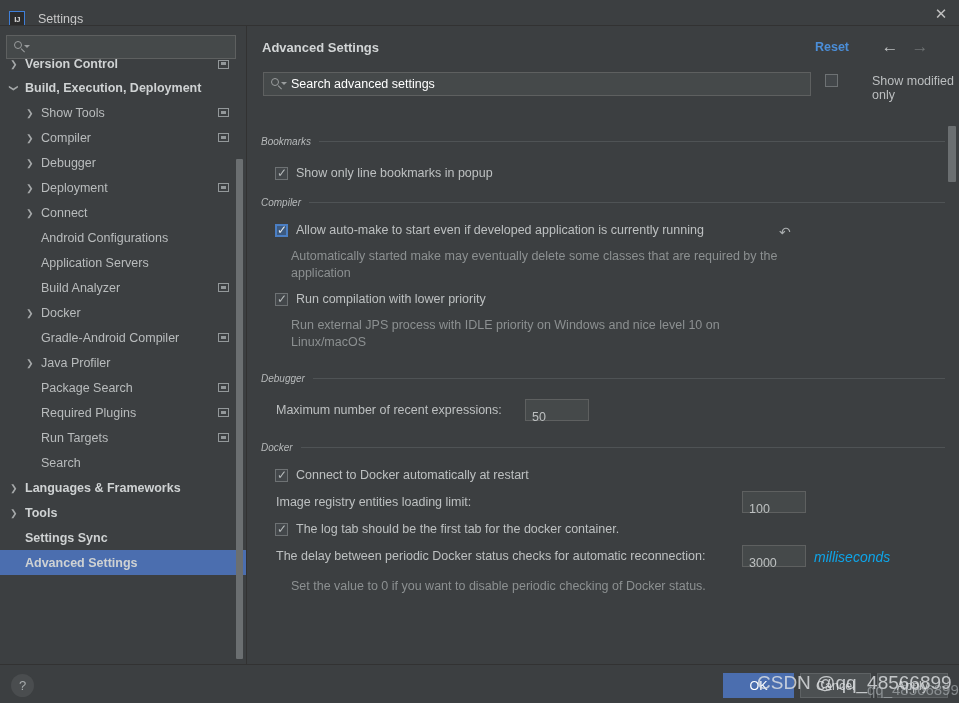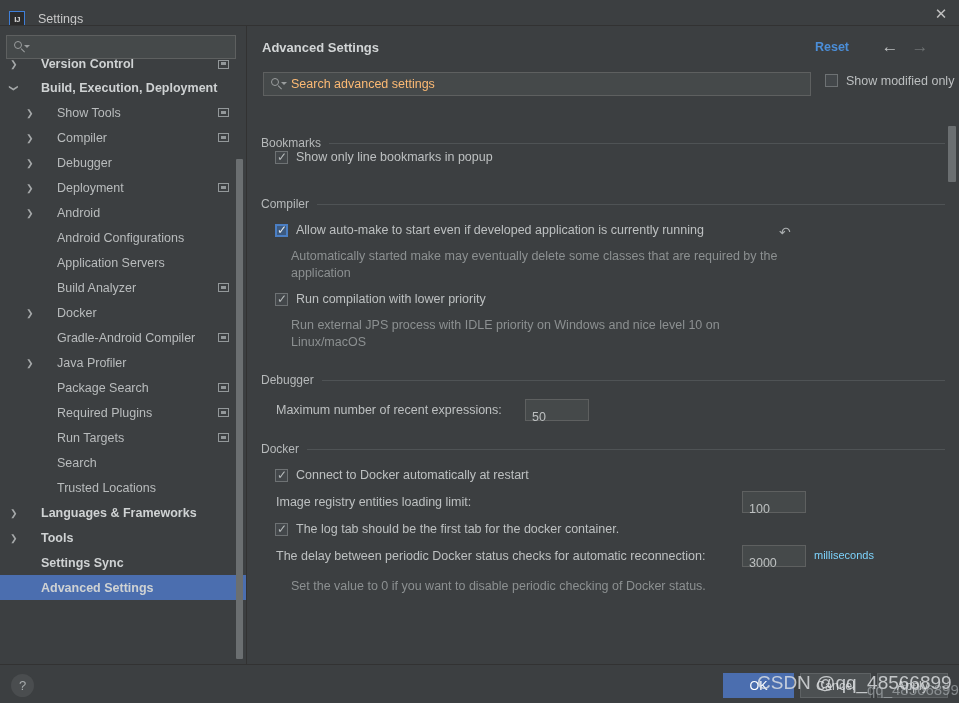--- a/index.html
+++ b/index.html
@@ -75,21 +75,21 @@
     position: absolute; left: 10px; top: 5px;
     border-left: 3px solid transparent; border-right: 3px solid transparent;
     border-top: 3px solid #9a9d9e;
   }
 
   .tree {
     position: absolute; left: 0; top: 36px; width: 247px; height: 603px;
   }
   .tree-row {
     position: relative; height: 25px; display: flex; align-items: center;
-    cursor: pointer; font-size: 12.5px; white-space: nowrap; padding-left: 16px;
+    cursor: pointer; font-size: 12.5px; white-space: nowrap;
   }
   .tree-row.sel { background: #4b6eaf; }
   .tree-row.sel .tree-label { color: #ffffff; }
   .arrow {
     position: absolute; width: 10px; height: 10px;
     color: #a5a8a9; font-size: 9px; line-height: 10px;
   }
   .arrow.collapsed::before { content: "\276F"; }
   .arrow.expanded::before  { content: "\276F"; display: inline-block; transform: rotate(90deg); }
   .tree-label { color: #b9bcbd; }
@@ -136,62 +136,62 @@
   }
   .nav-back { right: 58px; color: #bdbfc0; }
   .nav-fwd  { right: 28px; color: #6e7273; }
 
   .adv-search {
     position: absolute; left: 16px; top: 46px; width: 548px; height: 24px;
     background: #45494a; border: 1px solid #5e6060;
     display: flex; align-items: center;
   }
   .adv-search .ph {
-    margin-left: 6px; font-size: 12.5px; color: #fdba74;
+    margin-left: 6px; font-size: 12.5px; color: #ffffff;
   }
   .modified-wrap {
     position: absolute; left: 578px; top: 48px;
-    display: flex; cursor: pointer;
+    display: flex; cursor: pointer; gap: 26px;
   }
   .modified-wrap .lbl { margin-left: 8px; font-size: 12.5px; color: #bcbfc0; }
 
   .cbox {
     width: 13px; height: 13px; flex: 0 0 auto;
     border: 1px solid #6e7274; background: #43474a; position: relative;
   }
   .cbox.checked::after {
     content: "\2713"; position: absolute; left: 1px; top: -2px;
     font-size: 12px; color: #b4b8b9; line-height: 14px;
   }
   .cbox.mod { border: 2px solid #4b7fc4; background: #3d5a7f; }
   .cbox.mod::after { left: 0px; top: -3px; color: #e2e5e6; }
 
   
   .sect {
     position: absolute; left: 14px; display: flex; align-items: center;
     width: 684px;
   }
-  .sect .nm { font-size: 12px; color: #b6b9ba; padding-right: 8px; }
+  .sect .nm { font-size: 10px; color: #b6b9ba; padding-right: 8px; font-style: italic; }
   .sect .rule { flex: 1 1 auto; height: 1px; background: #4f5355; }
 
   .row { position: absolute; display: flex; align-items: center; }
   .row .cb-lbl { margin-left: 8px; font-size: 12.5px; color: #bdc0c1; }
   .desc {
     position: absolute; font-size: 12.5px; color: #8c9091; line-height: 17px;
     width: 500px;
   }
   .field-lbl { position: absolute; font-size: 12.5px; color: #bdc0c1; }
   .num-field {
     position: absolute; height: 22px;
     background: #45494a; border: 1px solid #5e6060;
     display: flex; align-items: center;
     font-size: 12.5px; color: #bdc0c1;
   }
   .num-field span { margin-left: 6px; margin-top: 14px; }
-  .unit { position: absolute; font-size: 11px; color: #7dd3fc; }
+  .unit { position: absolute; font-size: 14px; color: #0ea5e9; font-style: italic; }
   .rollback {
     position: absolute; width: 16px; height: 16px;
     color: #a9adae; font-size: 14px; line-height: 16px; cursor: pointer;
   }
   .main-scroll {
     position: absolute; right: 3px; top: 100px; width: 8px; height: 56px;
     background: #6b6f71; border-radius: 1px;
   }
 
   
@@ -276,21 +276,21 @@
           <span class="arrow collapsed" style="left: 26px;"></span>
           <span class="tree-label" style="margin-left: 41px;">Debugger</span>
         </div>
         <div class="tree-row">
           <span class="arrow collapsed" style="left: 26px;"></span>
           <span class="tree-label" style="margin-left: 41px;">Deployment</span>
           <span class="scope-icon"></span>
         </div>
         <div class="tree-row">
           <span class="arrow collapsed" style="left: 26px;"></span>
-          <span class="tree-label" style="margin-left: 41px;">Android</span>
+          <span class="tree-label" style="margin-left: 41px;">Connect</span>
         </div>
         <div class="tree-row">
           <span class="tree-label" style="margin-left: 41px;">Android Configurations</span>
         </div>
         <div class="tree-row">
           <span class="tree-label" style="margin-left: 41px;">Application Servers</span>
         </div>
         <div class="tree-row">
           <span class="tree-label" style="margin-left: 41px;">Build Analyzer</span>
           <span class="scope-icon"></span>
@@ -314,23 +314,20 @@
         <div class="tree-row">
           <span class="tree-label" style="margin-left: 41px;">Required Plugins</span>
           <span class="scope-icon"></span>
         </div>
         <div class="tree-row">
           <span class="tree-label" style="margin-left: 41px;">Run Targets</span>
           <span class="scope-icon"></span>
         </div>
         <div class="tree-row">
           <span class="tree-label" style="margin-left: 41px;">Search</span>
-        </div>
-        <div class="tree-row">
-          <span class="tree-label" style="margin-left: 41px;">Trusted Locations</span>
         </div>
         <div class="tree-row bold">
           <span class="arrow collapsed" style="left: 10px;"></span>
           <span class="tree-label" style="margin-left: 25px;">Languages &amp; Frameworks</span>
         </div>
         <div class="tree-row bold">
           <span class="arrow collapsed" style="left: 10px;"></span>
           <span class="tree-label" style="margin-left: 25px;">Tools</span>
         </div>
         <div class="tree-row bold">
@@ -363,21 +360,21 @@
     <div class="modified-wrap">
       <div class="cbox"></div>
       <div class="lbl">Show modified only</div>
     </div>
 
     <div id="sections">
         <div class="sect" style="top: 110px;">
           <span class="nm">Bookmarks</span>
           <span class="rule"></span>
         </div>
-        <div class="row" style="left: 28px; top: 124px;">
+        <div class="row" style="left: 28px; top: 140px;">
           <span class="cbox checked"></span>
           <span class="cb-lbl">Show only line bookmarks in popup</span>
         </div>
         <div class="sect" style="top: 171px;">
           <span class="nm">Compiler</span>
           <span class="rule"></span>
         </div>
         <div class="row" style="left: 28px; top: 197px;">
           <span class="cbox checked mod"></span>
           <span class="cb-lbl">Allow auto-make to start even if developed application is currently running</span>

